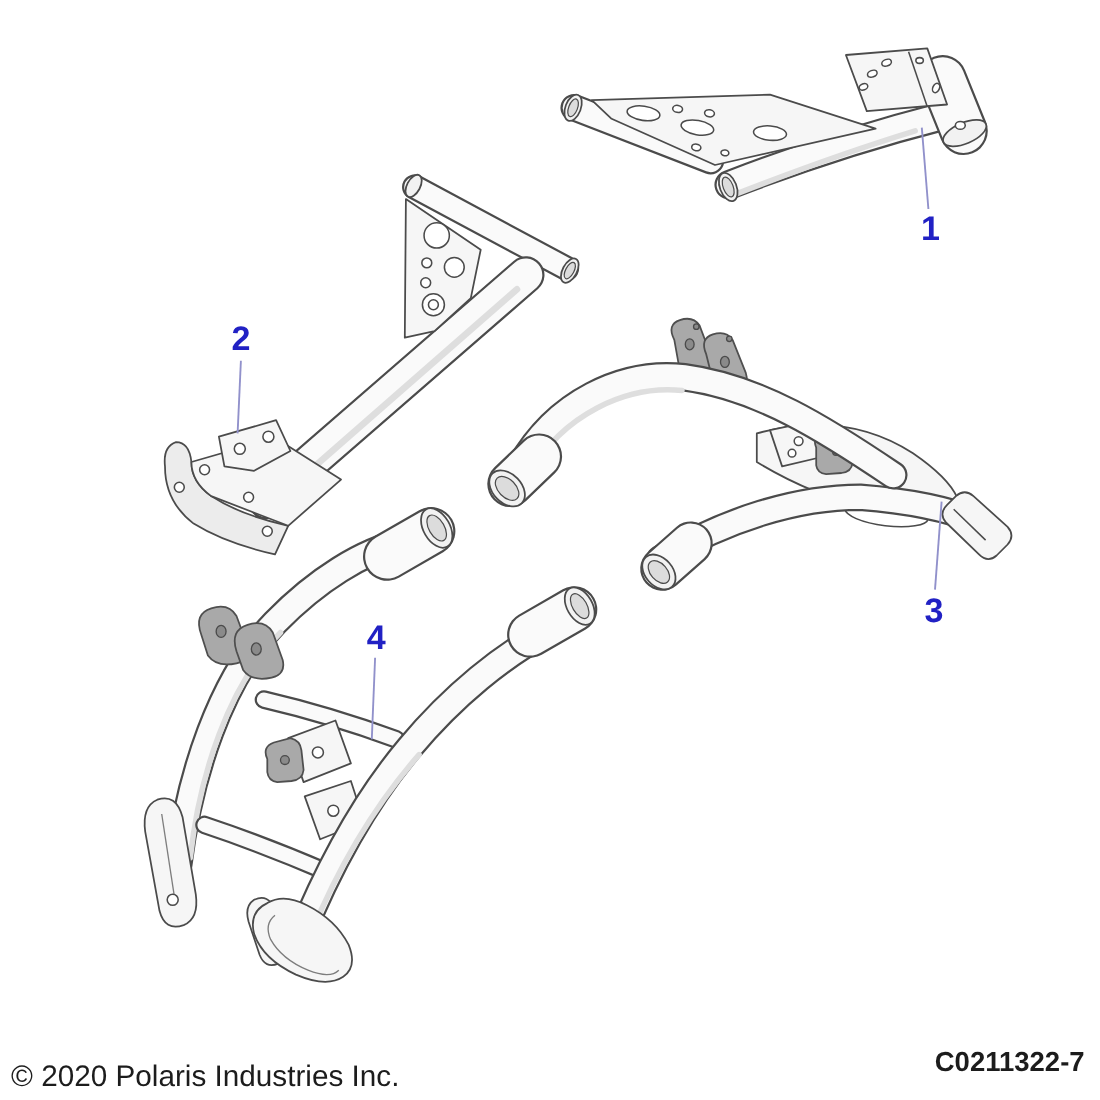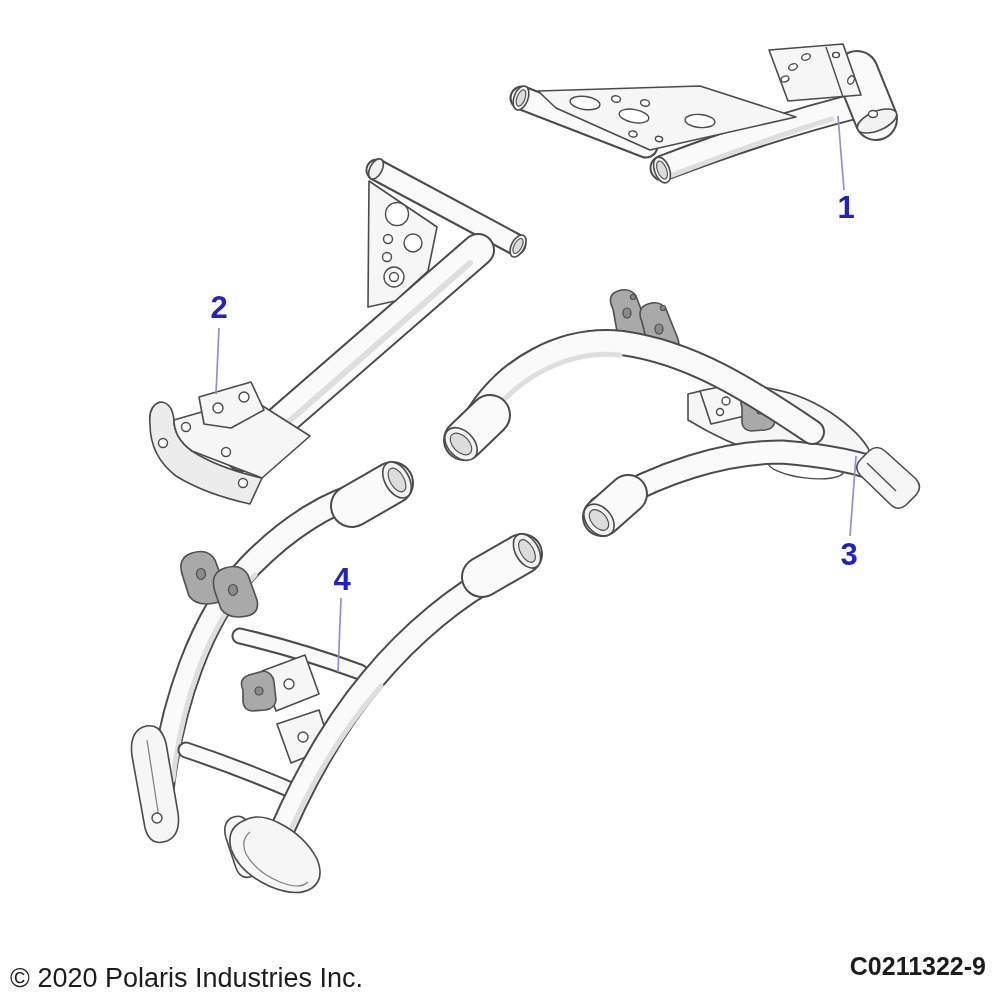--- a/index.html
+++ b/index.html
@@ -221,14 +221,14 @@
     <line class="leader" x1="856" y1="456" x2="850" y2="536"></line>
     <text class="callout" x="849" y="565">3</text>
   </g>
   <g>
     <line class="leader" x1="341" y1="598" x2="338" y2="672"></line>
     <text class="callout" x="342" y="590">4</text>
   </g>
 </svg>
 
 <div class="copyright">© 2020 Polaris Industries Inc.</div>
-<div class="code">C0211322-9</div>
+<div class="code">C0211322-7</div>
 </div>
 
 </body></html>

